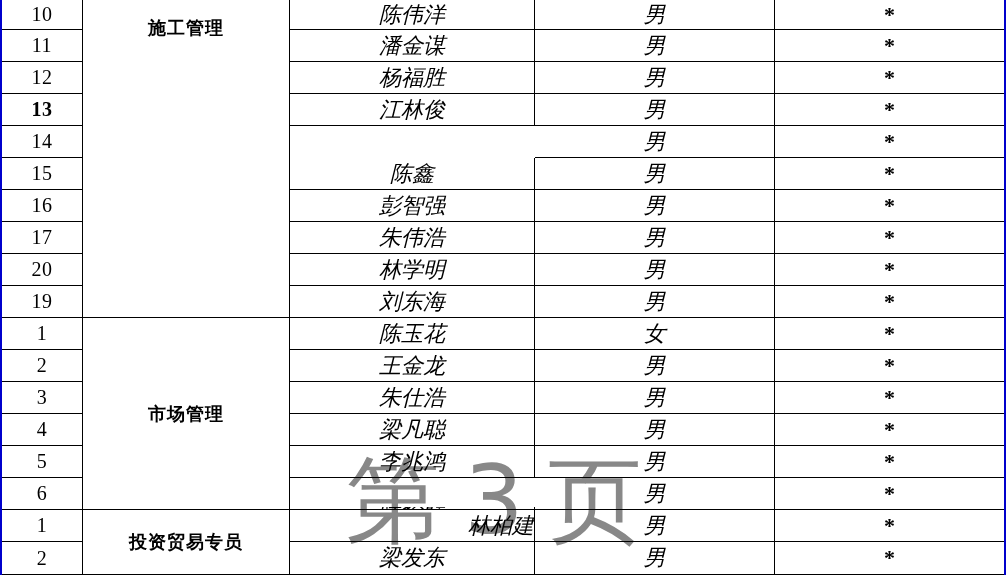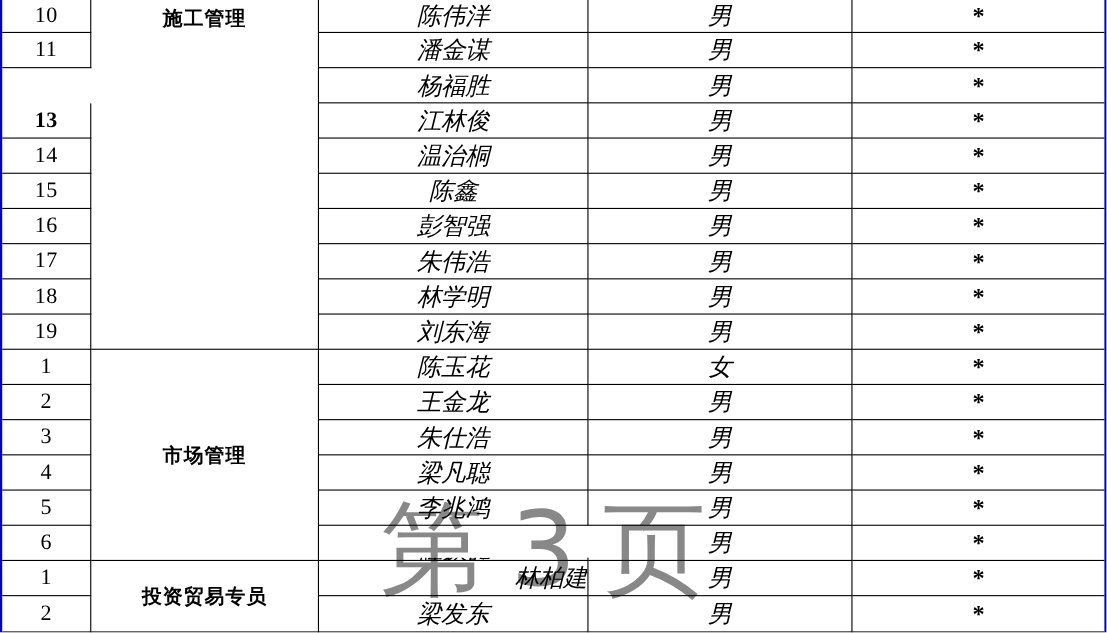--- a/index.html
+++ b/index.html
@@ -69,21 +69,21 @@
   }
   .section-cell{
     font-weight:bold;
     font-size:18px;
     letter-spacing:1px;
   }
   .section-cell.valign-top{
     align-items:flex-start;
   }
   .section-cell.valign-top .section-label{
-    padding-top:5px;
+    padding-top:16px;
   }
   .mark-cell{
     font-size:22px;
     font-weight:bold;
   }
 </style>
 </head>
 <body>
 
 <div class="page">
@@ -115,20 +115,23 @@
       </div>
       <div class="cell name-cell" style="grid-area: 2 / 3;">
         <span>潘金谋</span>
       </div>
       <div class="cell gender-cell" style="grid-area: 2 / 4;">
         <span>男</span>
       </div>
       <div class="cell mark-cell last-col" style="grid-area: 2 / 5;">
         <span>*</span>
       </div>
+      <div class="cell num-cell" style="grid-area: 3 / 1;">
+        <span>12</span>
+      </div>
       <div class="cell name-cell" style="grid-area: 3 / 3;">
         <span>杨福胜</span>
       </div>
       <div class="cell gender-cell" style="grid-area: 3 / 4;">
         <span>男</span>
       </div>
       <div class="cell mark-cell last-col" style="grid-area: 3 / 5;">
         <span>*</span>
       </div>
       <div class="cell num-cell" style="grid-area: 4 / 1; font-weight: bold;">
@@ -139,23 +142,20 @@
       </div>
       <div class="cell gender-cell" style="grid-area: 4 / 4;">
         <span>男</span>
       </div>
       <div class="cell mark-cell last-col" style="grid-area: 4 / 5;">
         <span>*</span>
       </div>
       <div class="cell num-cell" style="grid-area: 5 / 1;">
         <span>14</span>
       </div>
-      <div class="cell name-cell" style="grid-area: 5 / 3;">
-        <span>温治桐</span>
-      </div>
       <div class="cell gender-cell" style="grid-area: 5 / 4;">
         <span>男</span>
       </div>
       <div class="cell mark-cell last-col" style="grid-area: 5 / 5;">
         <span>*</span>
       </div>
       <div class="cell num-cell" style="grid-area: 6 / 1;">
         <span>15</span>
       </div>
       <div class="cell name-cell" style="grid-area: 6 / 3;">
@@ -185,21 +185,21 @@
       <div class="cell name-cell" style="grid-area: 8 / 3;">
         <span>朱伟浩</span>
       </div>
       <div class="cell gender-cell" style="grid-area: 8 / 4;">
         <span>男</span>
       </div>
       <div class="cell mark-cell last-col" style="grid-area: 8 / 5;">
         <span>*</span>
       </div>
       <div class="cell num-cell" style="grid-area: 9 / 1;">
-        <span>18</span>
+        <span>20</span>
       </div>
       <div class="cell name-cell" style="grid-area: 9 / 3;">
         <span>林学明</span>
       </div>
       <div class="cell gender-cell" style="grid-area: 9 / 4;">
         <span>男</span>
       </div>
       <div class="cell mark-cell last-col" style="grid-area: 9 / 5;">
         <span>*</span>
       </div>

